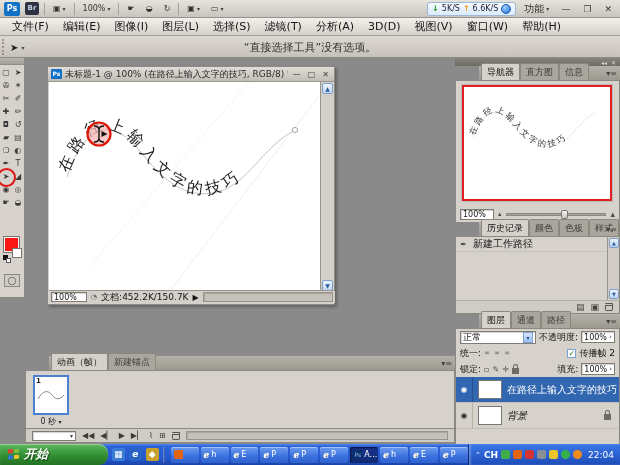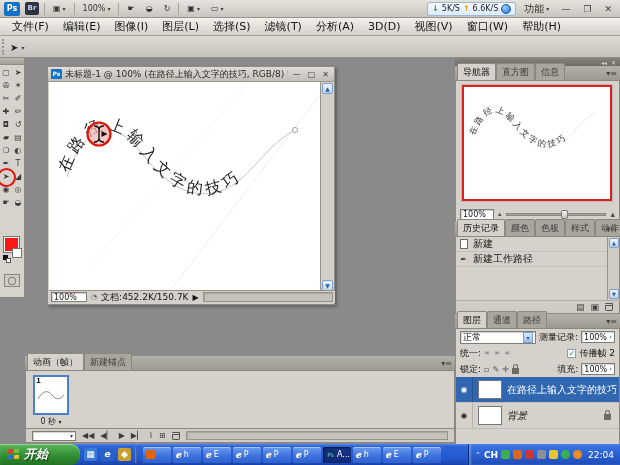--- a/index.html
+++ b/index.html
@@ -49,21 +49,21 @@
   #annotation{position:absolute;left:12px;top:128px;width:260px;color:#e0342e;font-size:13px;line-height:19px;letter-spacing:.5px;}
   .sb-v{position:absolute;right:1px;top:15px;width:13px;height:210px;background:#d4d0c9;border-left:1px solid #97948c;}
   .sb-v .ar{position:absolute;left:1px;width:11px;height:11px;background:linear-gradient(#eef4fc,#c2d6f2);border:1px solid #7d9fcd;border-radius:2px;color:#2c5d9e;font-size:6px;text-align:center;line-height:10px;}
   #docstatus{position:absolute;left:1px;bottom:1px;width:286px;height:13px;background:#d4d0c9;border-top:1px solid #97948c;display:flex;align-items:center;font-size:9px;gap:4px;padding:0 2px;}
   #zoombox{width:36px;height:10px;font-size:8px;padding:0 2px;line-height:9px;}
   #docinfo{white-space:nowrap;}
   #hscroll{flex:1;height:10px;background:#c6c2bb;border:1px solid #97948c;box-shadow:inset 1px 1px 1px rgba(0,0,0,.15);}
   
   #dock{left:455px;top:58px;width:165px;height:385px;}
   .dockhead{height:8px;background:linear-gradient(#87847d,#6e6b64);display:flex;justify-content:flex-end;align-items:center;gap:4px;padding:0 4px;color:#d8d5ce;font-size:6px;}
-  .tabrow{height:15px;background:linear-gradient(#b4b1a9,#9c9991);border-bottom:1px solid #8b887f;display:flex;align-items:flex-end;padding-left:2px;position:relative;}
+  .tabrow{height:15px;background:linear-gradient(#b4b1a9,#9c9991);border-bottom:1px solid #8b887f;display:flex;align-items:flex-end;padding-left:2px;position:relative;margin-left:24px;}
   .ptab{font-size:9px;padding:2px 5px 1px;background:#a9a69e;border:1px solid #8b887f;border-bottom:none;border-radius:2px 2px 0 0;color:#3a3a36;white-space:nowrap;}
   .ptab.active{background:#d6d2cb;color:#111;}
   .pmenu{position:absolute;right:3px;top:3px;font-size:8px;color:#44423e;}
   .pbody{background:#d6d2cb;border-left:1px solid #8b887f;border-right:1px solid #8b887f;position:relative;}
   .pfoot{background:#cfccc5;border:1px solid #8b887f;border-top:1px solid #b5b2aa;display:flex;justify-content:flex-end;align-items:center;gap:6px;padding:0 6px;}
   
   #navthumb{position:absolute;left:6px;top:4px;width:150px;height:116px;background:#fff;border:2px solid #e02020;box-shadow:0 0 0 1px #bbb;}
   #navfoot{position:absolute;left:0;bottom:0;width:100%;height:16px;display:flex;align-items:center;gap:4px;padding:0 4px;}
   #navzoom{width:34px;height:11px;font-size:8px;line-height:10px;padding:0 2px;}
   .slider{flex:1;height:3px;background:#a5a29a;border:1px solid #8b887f;position:relative;}
@@ -98,21 +98,21 @@
   #animbody{background:#d6d2cb;border-left:1px solid #8b887f;border-right:1px solid #8b887f;height:57px;position:relative;}
   #frame1{position:absolute;left:7px;top:4px;width:36px;height:40px;background:#fff;border:2px solid #4a80d0;}
   #framenum{position:absolute;left:1px;top:0;font-size:7px;font-weight:bold;color:#222;}
   #framedelay{position:absolute;left:7px;top:45px;width:36px;text-align:center;font-size:8px;color:#223;}
   #animfoot{background:#cfccc5;border:1px solid #8b887f;height:15px;display:flex;align-items:center;gap:6px;padding:0 6px;font-size:8px;color:#44423e;}
   .tbtn{font-size:8px;color:#3d3b36;}
   #loopbox{width:44px;height:10px;display:flex;justify-content:flex-end;align-items:center;padding:0 2px;font-size:6px;}
   #animscroll{flex:1;height:9px;background:#c6c2bb;border:1px solid #97948c;box-shadow:inset 1px 1px 1px rgba(0,0,0,.15);}
   
   #taskbar{left:0;top:444px;width:620px;height:21px;background:linear-gradient(#4f86f2,#2b63d8 12%,#2457ce 70%,#1a43a8);display:flex;align-items:center;}
-  #startbtn{width:80px;height:21px;background:linear-gradient(#5cb85c,#2f8b2f 60%,#247224);border-radius:0 9px 9px 0;display:flex;align-items:center;gap:4px;padding:0 8px;box-shadow:inset 0 1px 1px rgba(255,255,255,.4);}
+  #startbtn{width:108px;height:21px;background:linear-gradient(#5cb85c,#2f8b2f 60%,#247224);border-radius:0 9px 9px 0;display:flex;align-items:center;gap:4px;padding:0 8px;box-shadow:inset 0 1px 1px rgba(255,255,255,.4);}
   #startbtn .flag{width:12px;height:11px;display:grid;grid-template-columns:5px 5px;grid-gap:1px;transform:skewY(-4deg);}
   #startbtn .flag i{display:block;width:5px;height:4px;border-radius:1px;}
   #startlabel{color:#fff;font-weight:bold;font-style:italic;font-size:12px;text-shadow:1px 1px 1px rgba(0,0,0,.5);}
   .qlicon{width:13px;height:13px;border-radius:2px;margin-left:4px;font-size:9px;color:#fff;text-align:center;line-height:13px;font-style:italic;font-weight:bold;}
   .tbdiv{width:2px;height:16px;margin:0 4px;background:rgba(255,255,255,.25);border-right:1px solid rgba(0,0,0,.25);}
   .winbtn{width:28px;height:16px;margin-left:2px;border-radius:2px;background:linear-gradient(#6d9cf0,#3a70dd 60%,#2f62cd);box-shadow:inset 0 1px 0 rgba(255,255,255,.4);display:flex;align-items:center;gap:2px;padding:0 3px;color:#fff;font-size:8px;overflow:hidden;}
   .winbtn.active{background:linear-gradient(#17338a,#122a75);box-shadow:inset 1px 1px 2px rgba(0,0,0,.6);}
   .eico{font-family:"DejaVu Serif",serif;font-style:italic;font-weight:bold;font-size:9px;color:#fff;text-shadow:0 0 1px #f8d77a;}
   .oico{width:9px;height:9px;background:#e2640f;border-radius:1px;flex:none;}
   .psico{width:9px;height:9px;background:#08306b;color:#9cc4f0;font-size:6px;line-height:9px;text-align:center;flex:none;}
@@ -189,20 +189,21 @@
     <span class="menu-item">窗口(W)</span>
     <span class="menu-item">帮助(H)</span>
   </div>
 
   <div id="optionsbar" class="abs"></div>
   <div id="optgrip" class="abs"></div>
   <div id="opt-tool" class="abs">
     <span>➤</span>
     <span class="ddarrow">▾</span>
   </div>
+  <div id="opt-msg" class="abs">“直接选择工具”没有选项。</div>
 
   <div id="toolbox" class="abs">
     <div class="thead"></div>
     <div id="toolgrid">
       <span class="tool">▢</span>
       <span class="tool">➤</span>
       <span class="tool">✇</span>
       <span class="tool">✶</span>
       <span class="tool">✂</span>
       <span class="tool">✐</span>
@@ -302,24 +303,20 @@
     <div class="tabrow">
       <span class="ptab active">历史记录</span>
       <span class="ptab">颜色</span>
       <span class="ptab">色板</span>
       <span class="ptab">样式</span>
       <span class="ptab">动作</span>
       <span class="pmenu">▾≡</span>
     </div>
     <div class="pbody" style="height:63px">
       <div class="hrow">
-        <span class="hicon"><span class="docico" style="display:inline-block"></span></span>
-        <span>新建</span>
-      </div>
-      <div class="hrow">
         <span class="hicon">✒</span>
         <span>新建工作路径</span>
       </div>
       <div class="hist-sb">
         <span class="ar" style="top:1px">▲</span>
         <span class="ar" style="bottom:1px">▼</span>
       </div>
     </div>
     <div class="pfoot" style="height:14px">
       <span class="mbtn">▤</span>
@@ -332,21 +329,21 @@
       <span class="ptab">通道</span>
       <span class="ptab">路径</span>
       <span class="pmenu">▾≡</span>
     </div>
     <div class="pbody" style="height:125px">
       <div class="lctl">
         <span class="combo inset">
           <span>正常</span>
           <span class="cbtn">▾</span>
         </span>
-        <span>测量记录:</span>
+        <span>不透明度:</span>
         <span class="valbox inset">
             <span>100%</span>
             <span class="spin">›</span>
           </span>
       </div>
       <div class="lctl">
         <span>统一:</span>
         <span style="font-size:7px;color:#555;letter-spacing:1px">∞ ∞ ∞</span>
         <span style="flex:1"></span>
         <span class="cb">✓</span>

